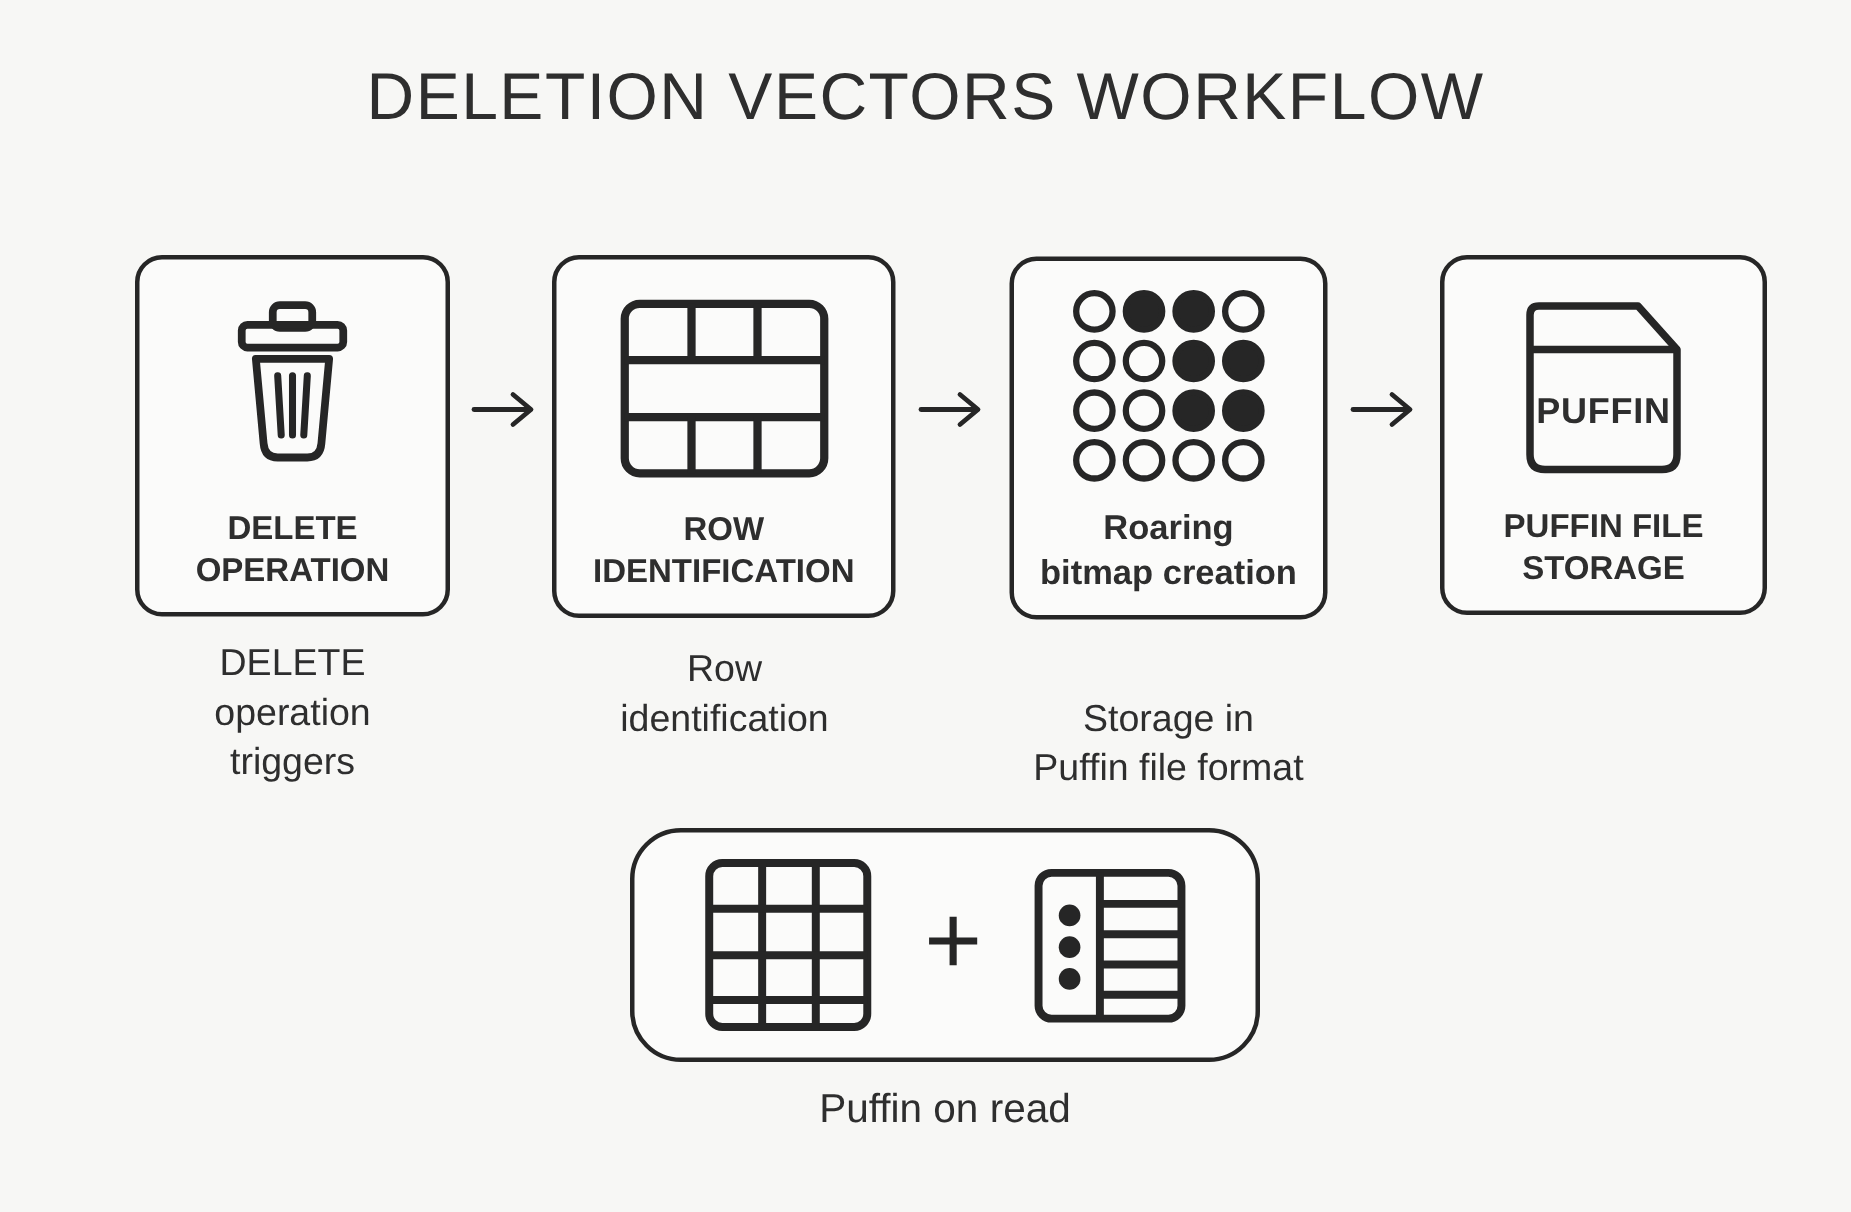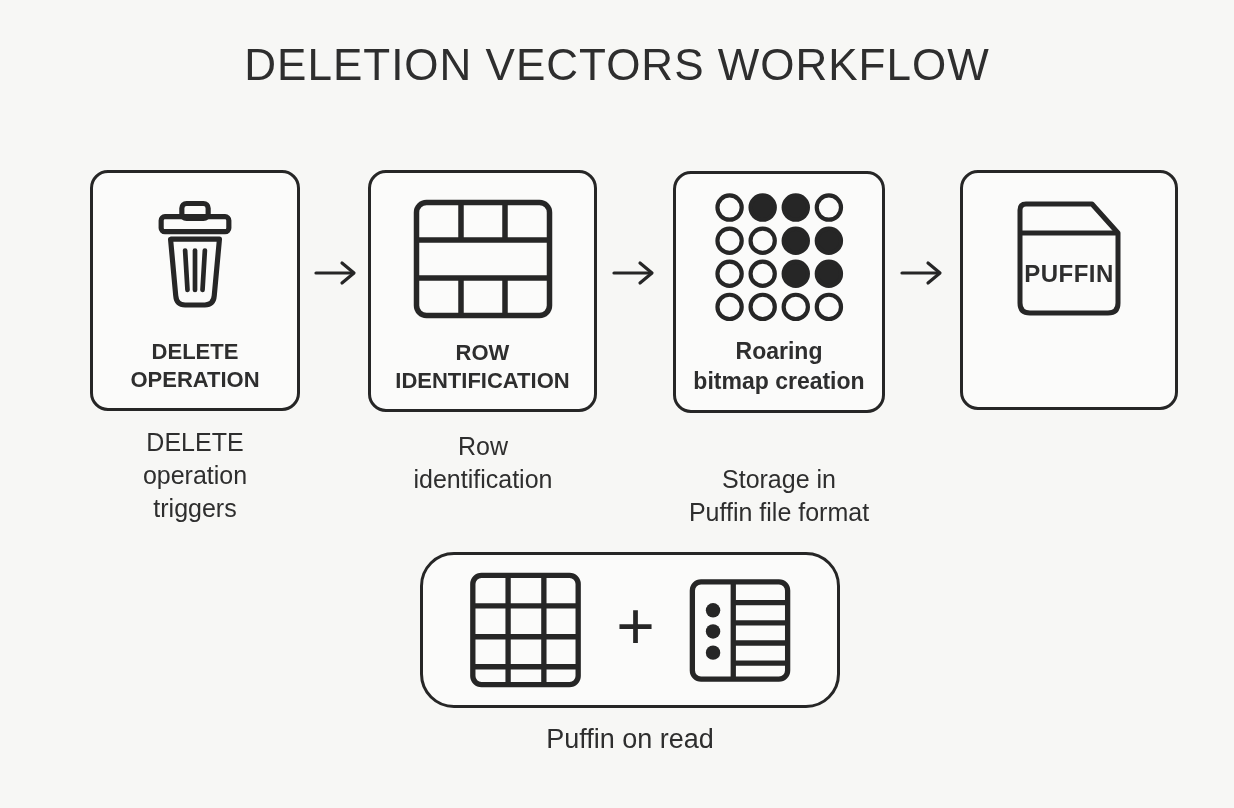--- a/index.html
+++ b/index.html
@@ -147,20 +147,22 @@
     <path d="M3 14 H40"></path>
       <path d="M29 4 L41 14 L29 24"></path>
   </svg>
 
   <div class="step-box" style="left:960px;top:170px;width:218px;height:240px;">
     <svg class="icon" width="126" height="124" viewBox="0 0 126 124" fill="none" stroke="currentColor" stroke-width="5" stroke-linejoin="round">
       <path d="M20 5 H86 L112 34 V104 Q112 114 102 114 H24 Q14 114 14 104 V11 Q14 5 20 5 Z"></path>
       <path d="M14 34 H112"></path>
       <text x="63" y="83" text-anchor="middle" font-size="24" letter-spacing="0.5" stroke="none">PUFFIN</text>
     </svg>
+    <div class="box-label">PUFFIN FILE
+STORAGE</div>
   </div>
 
   <div class="caption" style="left:75px;top:426px;width:240px;">DELETE
 operation
 triggers</div>
   <div class="caption" style="left:363px;top:430px;width:240px;">Row
 identification</div>
   <div class="caption" style="left:639px;top:430px;width:280px;margin-top:33px;">Storage in
 Puffin file format</div>
 

